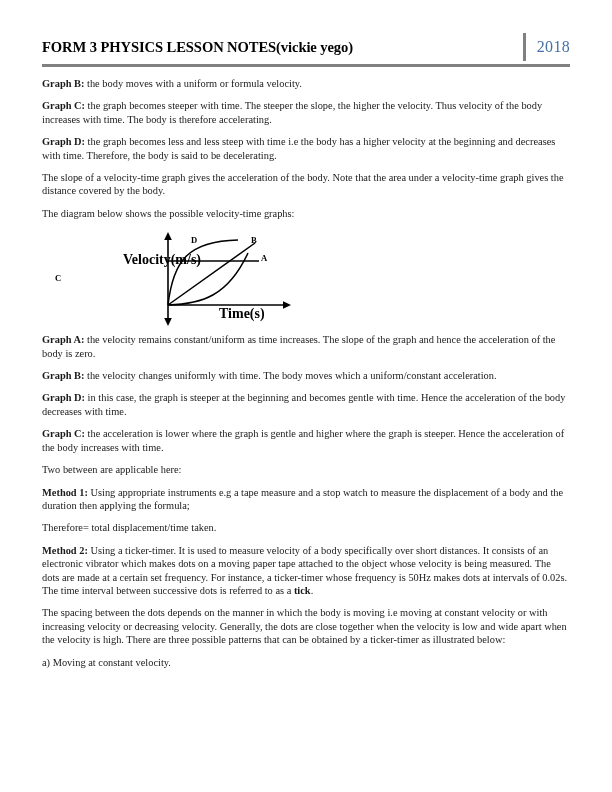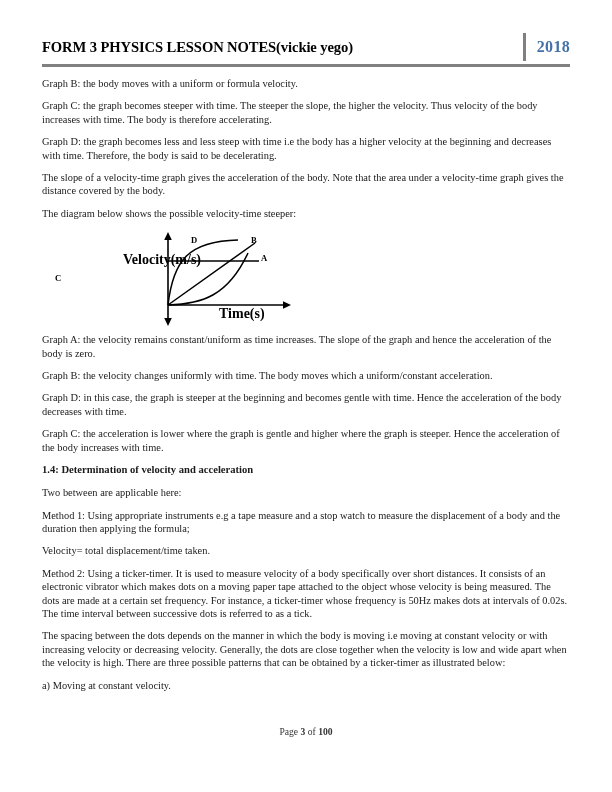--- a/index.html
+++ b/index.html
@@ -48,21 +48,21 @@
     height: 30px;
   }
   .header-divider {
     width: 3px;
     height: 28px;
     background: #808080;
     margin-right: 11px;
   }
   .doc-year {
     font-family: "Liberation Serif", "DejaVu Serif", serif;
-    font-weight: bold;
+    font-weight: normal;
     font-size: 16px;
     color: #4472a8;
     letter-spacing: 0.3px;
   }
   .header-rule {
     position: absolute;
     left: 42px;
     top: 64px;
     width: 528px;
     height: 3px;
@@ -75,21 +75,21 @@
     left: 42px;
     top: 77px;
     width: 528px;
   }
   p.para {
     margin: 0 0 9px 0;
     font-size: 10.4px;
     line-height: 13.4px;
     text-align: left;
   }
-  p.para b, p.para strong { font-weight: normal; }
+  p.para b, p.para strong { font-weight: bold; }
   h3.heading {
     margin: 3px 0 9px 0;
     font-size: 10.6px;
     line-height: 14px;
     font-weight: bold;
   }
 
   
   .figure {
     position: relative;
@@ -142,21 +142,21 @@
 
     <p class="para"><b>Graph B:</b><span> the body moves with a uniform or formula velocity.</span></p>
 
     <p class="para"><b>Graph C:</b><span> the graph becomes steeper with time. The steeper the slope, the higher the velocity. Thus velocity of the body increases with time. The body is therefore accelerating.</span></p>
 
     <p class="para"><b>Graph D:</b><span> the graph becomes less and less steep with time i.e the body has a higher velocity at the beginning and decreases with time. Therefore, the body is said to be decelerating.</span></p>
 
 
     <p class="para">The slope of a velocity-time graph gives the acceleration of the body. Note that the area under a velocity-time graph gives the distance covered by the body.</p>
 
-    <p class="para">The diagram below shows the possible velocity-time steeper:</p>
+    <p class="para">The diagram below shows the possible velocity-time graphs:</p>
 
     <div class="figure">
       <svg class="fig-svg" width="320" height="100" viewBox="0 0 320 100">
 
         <line x1="126" y1="8" x2="126" y2="92" stroke="#000" stroke-width="1.6"></line>
         <polygon points="126,3 122.2,11 129.8,11" fill="#000"></polygon>
         <polygon points="126,97 122.2,89 129.8,89" fill="#000"></polygon>
 
         <line x1="126" y1="76" x2="243" y2="76" stroke="#000" stroke-width="1.6"></line>
         <polygon points="249,76 241,72.2 241,79.8" fill="#000"></polygon>
@@ -179,33 +179,29 @@
     </div>
 
     <p class="para"><b>Graph A:</b><span> the velocity remains constant/uniform as time increases. The slope of the graph and hence the acceleration of the body is zero.</span></p>
 
     <p class="para"><b>Graph B:</b><span> the velocity changes uniformly with time. The body moves which a uniform/constant acceleration.</span></p>
 
     <p class="para"><b>Graph D:</b><span> in this case, the graph is steeper at the beginning and becomes gentle with time. Hence the acceleration of the body decreases with time.</span></p>
 
     <p class="para"><b>Graph C:</b><span> the acceleration is lower where the graph is gentle and higher where the graph is steeper. Hence the acceleration of the body increases with time.</span></p>
 
-    <h3 class="heading">1.4: Determination of velocity and acceleration</h3>
 
     <p class="para">Two between are applicable here:</p>
 
     <p class="para"><b>Method 1:</b><span> Using appropriate instruments e.g a tape measure and a stop watch to measure the displacement of a body and the duration then applying the formula;</span></p>
 
-    <p class="para">Velocity= total displacement/time taken.</p>
+    <p class="para">Therefore= total displacement/time taken.</p>
 
     <p class="para"><b>Method 2:</b><span> Using a ticker-timer. It is used to measure velocity of a body specifically over short distances. It consists of an electronic vibrator which makes dots on a moving paper tape attached to the object whose velocity is being measured. The dots are made at a certain set frequency. For instance, a ticker-timer whose frequency is 50Hz makes dots at intervals of 0.02s. The time interval between successive dots is referred to as a </span><b>tick</b><span>.</span></p>
 
     <p class="para">The spacing between the dots depends on the manner in which the body is moving i.e moving at constant velocity or with increasing velocity or decreasing velocity. Generally, the dots are close together when the velocity is low and wide apart when the velocity is high. There are three possible patterns that can be obtained by a ticker-timer as illustrated below:</p>
 
     <p class="para">a) Moving at constant velocity.</p>
 
   </div>
 
-  <div class="doc-footer">
-    <span>Page </span><b>3</b><span> of </span><b>100</b>
-  </div>
 
 </div>
 
 </body></html>

